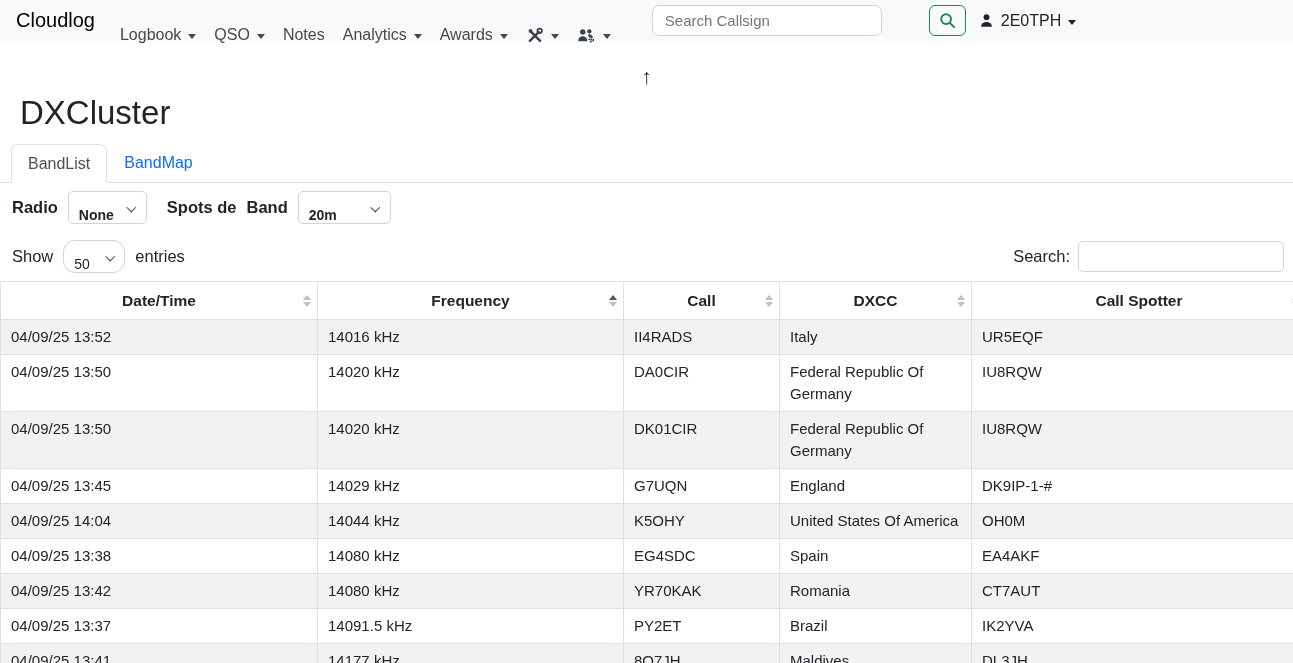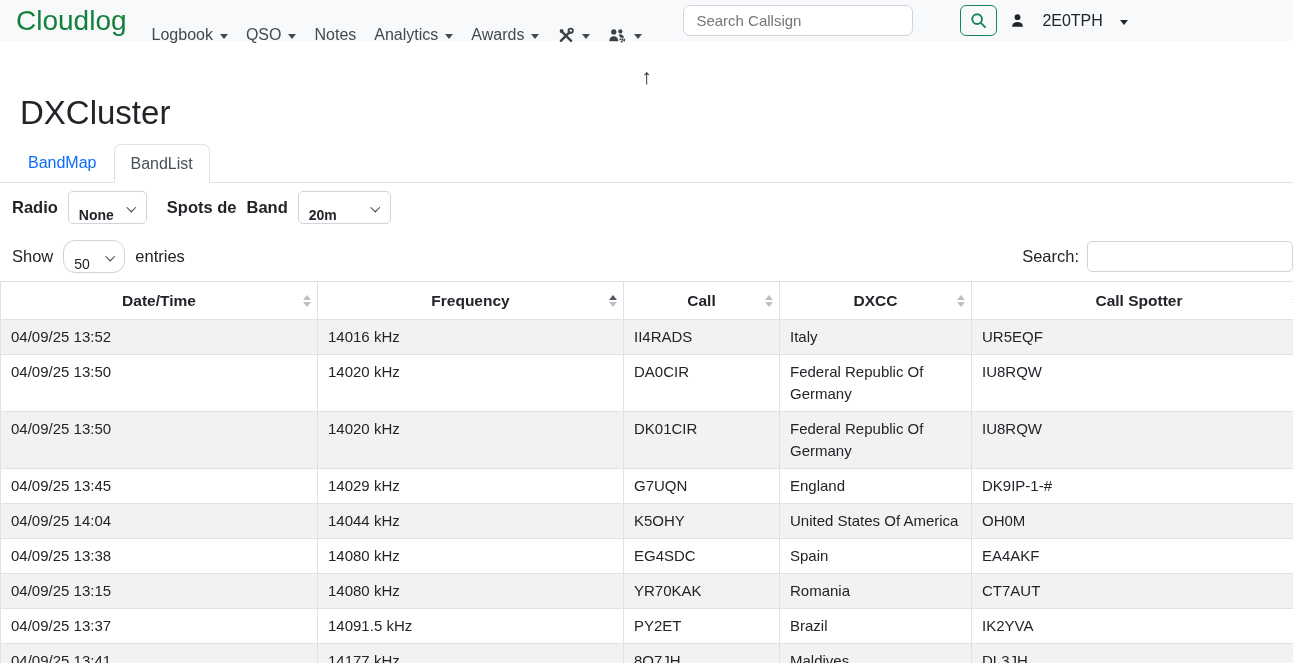--- a/index.html
+++ b/index.html
@@ -9,21 +9,21 @@
     background:#ffffff; color:#212529;
     font-family:"Liberation Sans", sans-serif;
     font-size:16px;
   }
   
   .navbar {
     height:41px; background:#f8f9fa;
     display:flex; align-items:center; padding:0 12px;
     white-space:nowrap;
   }
-  .brand { font-size:28px; color:#15803d; text-decoration:none; margin:0 16px 0 4px; }
+  .brand { font-size:20px; color:#000000; text-decoration:none; margin:0 16px 0 4px; }
   .nav-link {
     font-size:16px; color:#44494e; text-decoration:none;
     padding:0 9px; display:inline-flex; align-items:center; gap:7px;margin-top:29px;
   }
   .caret {
     width:0; height:0; display:inline-block;
     border-left:4.5px solid transparent; border-right:4.5px solid transparent;
     border-top:5px solid #44494e; margin-top:3px;
   }
   .nav-icon { display:inline-flex; align-items:center; }
@@ -32,21 +32,21 @@
     width:230px; height:31px; border:1px solid #ced4da; border-radius:7px;
     padding:0 12px; font-size:15px; font-family:inherit; color:#212529; outline:none;
   }
   .search-input::placeholder { color:#757575; }
   .search-btn {
     width:37px; height:31px; margin-left:21px;
     background:transparent; border:1px solid #198754; border-radius:6px;
     display:flex; align-items:center; justify-content:center; cursor:pointer; padding:0;
   }
   .user-menu {
-    display:flex; align-items:center; gap:17px; margin-left:13px;
+    display:flex; align-items:center; gap:7px; margin-left:13px;
     color:#212529; text-decoration:none; font-size:16px;
   }
   .user-menu .caret { border-top-color:#212529; }
   
   .top-arrow {
     display:block; text-align:center; margin-top:24px; height:24px; line-height:24px;
     font-size:21px; font-weight:bold; color:#212529; text-decoration:none;
   }
   h1.page-title { font-size:33px; font-weight:500; line-height:1.1; margin:6px 0 0 20px; }
   .tabs {
@@ -72,21 +72,21 @@
     border-right:1.6px solid #343a40; border-bottom:1.6px solid #343a40;
     transform:rotate(45deg);
   }
   .sel-radio { width:79px; }
   .sel-spots { width:136px; }
   .sel-band  { width:93px; }
   .sel-len   { width:62px; margin:0 10px;border-radius:12px; }
   
   .controls { margin-top:16px; height:33px; position:relative; font-size:16.5px; }
   .controls-left { display:flex; align-items:center; margin-left:12px; }
-  .controls-right { position:absolute; right:0; top:1px; display:flex; align-items:center; }
+  .controls-right { position:absolute; right:9px; top:1px; display:flex; align-items:center; }
   .controls-right .flabel { margin-right:8px; }
   .tbl-search {
     width:206px; height:31px; border:1px solid #ced4da; border-radius:5px;
     padding:0 8px; font-size:15px; font-family:inherit; outline:none;
   }
   
   .tablewrap { margin-top:8px; width:1293px; overflow:hidden; }
   table.spots { width:1306px; border-collapse:collapse; table-layout:fixed; font-size:15px; }
   table.spots th {
     border:1px solid #dee2e6; padding:8px 6px; font-size:15.5px; font-weight:700;
@@ -185,22 +185,22 @@
     <span class="caret"></span>
   </a>
 </nav>
 
 <main>
   <a href="#" class="top-arrow">↑</a>
 
   <h1 class="page-title">DXCluster</h1>
 
   <div class="tabs">
+    <a href="#" class="tab active">BandList</a>
     <a href="#" class="tab inactive">BandMap</a>
-    <a href="#" class="tab active">BandList</a>
   </div>
 
   <div class="filters">
     <span class="flabel">Radio</span>
     <div class="select sel-radio">
       <span>None</span>
       <span class="chev"></span>
     </div>
     <span class="flabel">Spots de</span>
     <span class="flabel">Band</span>
@@ -310,21 +310,21 @@
             <td>OH0M</td>
           </tr>
           <tr>
             <td>04/09/25 13:38</td>
             <td>14080 kHz</td>
             <td>EG4SDC</td>
             <td>Spain</td>
             <td>EA4AKF</td>
           </tr>
           <tr>
-            <td>04/09/25 13:15</td>
+            <td>04/09/25 13:42</td>
             <td>14080 kHz</td>
             <td>YR70KAK</td>
             <td>Romania</td>
             <td>CT7AUT</td>
           </tr>
           <tr>
             <td>04/09/25 13:37</td>
             <td>14091.5 kHz</td>
             <td>PY2ET</td>
             <td>Brazil</td>

